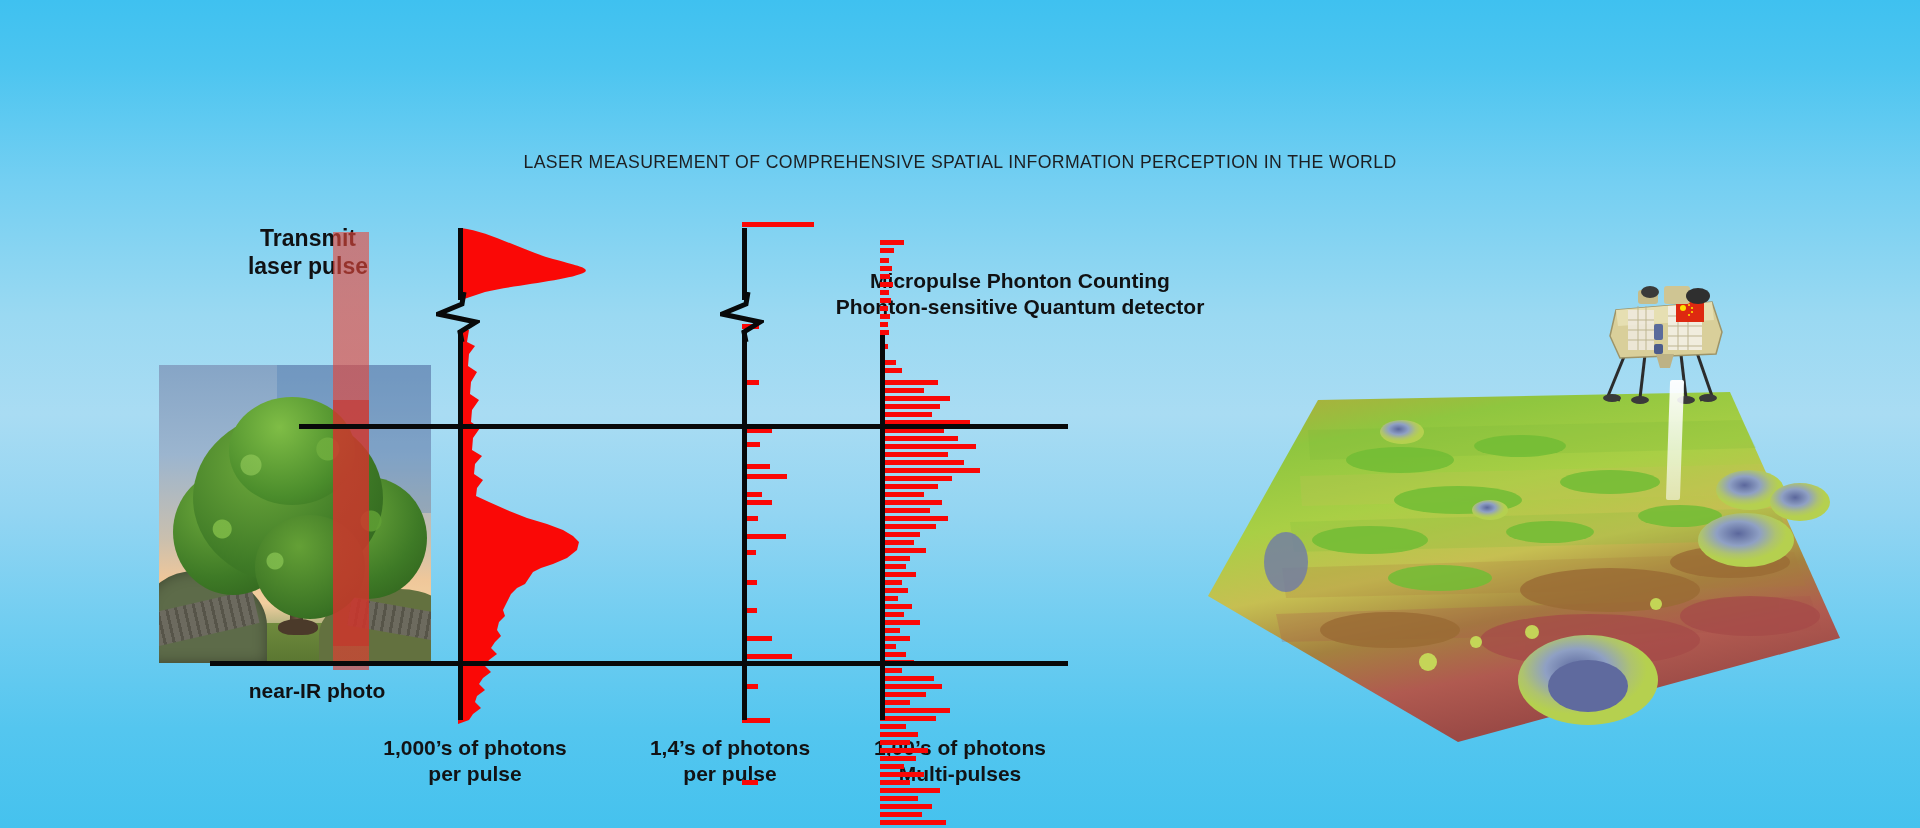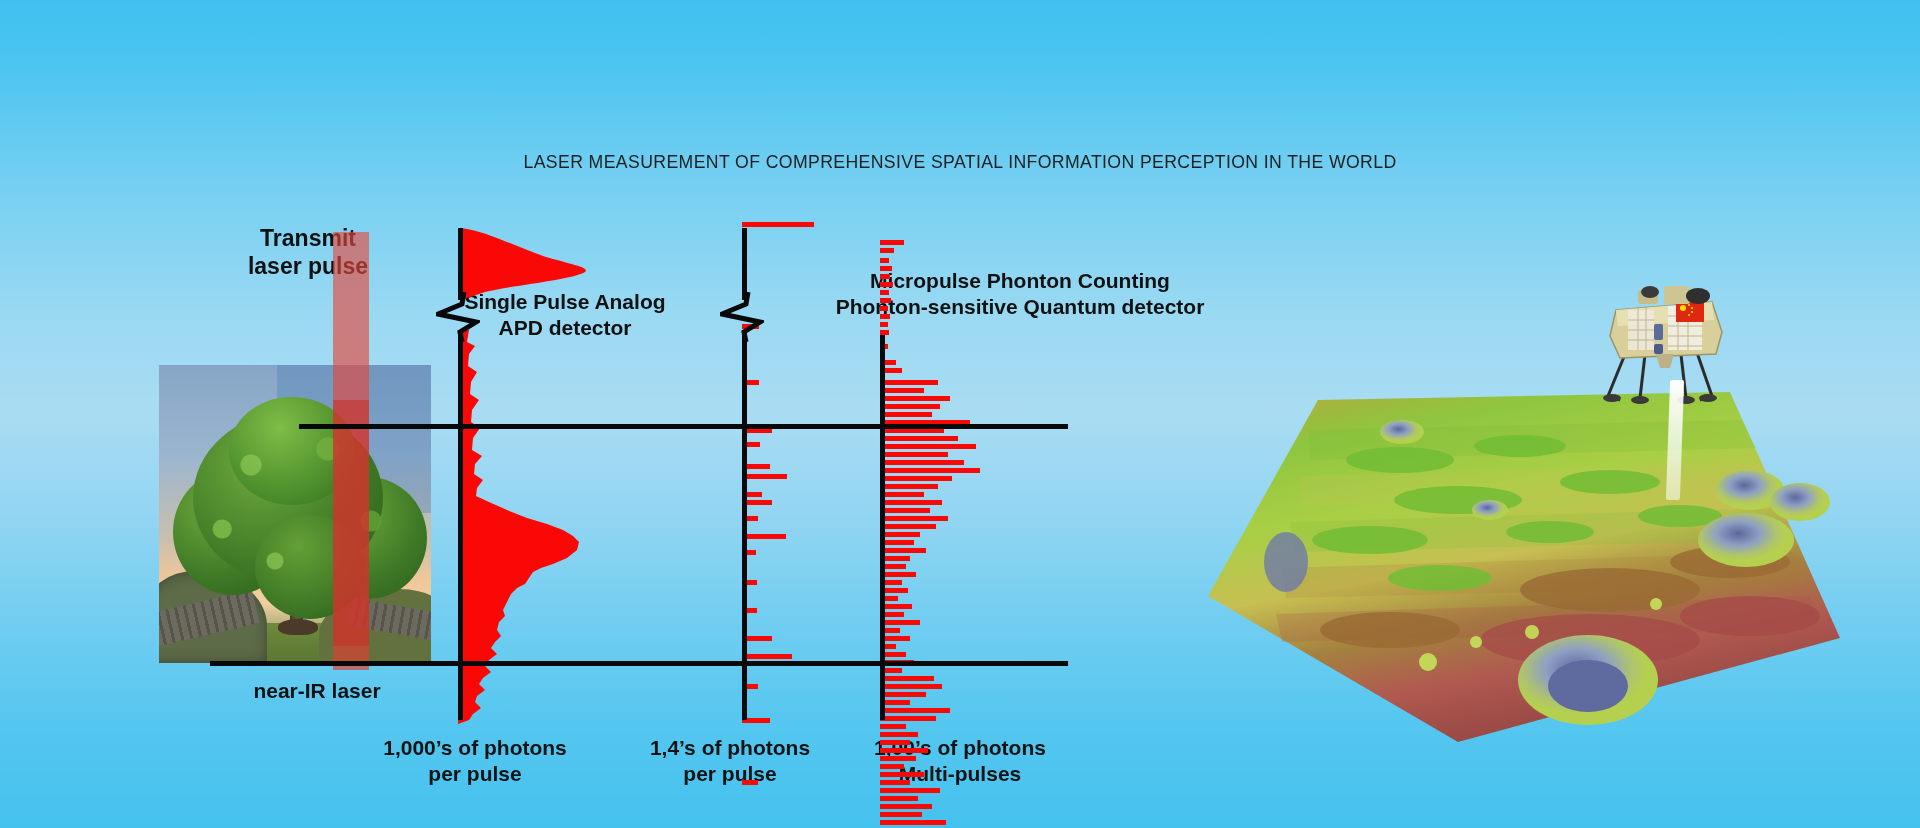--- a/index.html
+++ b/index.html
@@ -281,25 +281,23 @@
     <div class="bar" style="left:0;top:548px;width:60px;"></div>
     <div class="bar" style="left:0;top:556px;width:38px;"></div>
     <div class="bar" style="left:0;top:564px;width:52px;"></div>
     <div class="bar" style="left:0;top:572px;width:42px;"></div>
     <div class="bar" style="left:0;top:580px;width:66px;"></div>
 
   </div>
 
   <div class="lbl" id="lbl-transmit">Transmit
 laser pulse</div>
-  <div class="lbl" id="lbl-apd">Single Pulse Analog
-APD detector</div>
   <div class="lbl" id="lbl-micro">Micropulse Phonton Counting
 Phonton-sensitive Quantum detector</div>
-  <div class="lbl" id="lbl-nearir">near-IR laser</div>
+  <div class="lbl" id="lbl-nearir">near-IR photo</div>
 
   <div class="cap" id="cap-1">1,000’s of photons
 per pulse</div>
   <div class="cap" id="cap-2">1,4’s of photons
 per pulse</div>
   <div class="cap" id="cap-3">1,00’s of photons
 Multi-pulses</div>
 
   <div id="scene">
 

